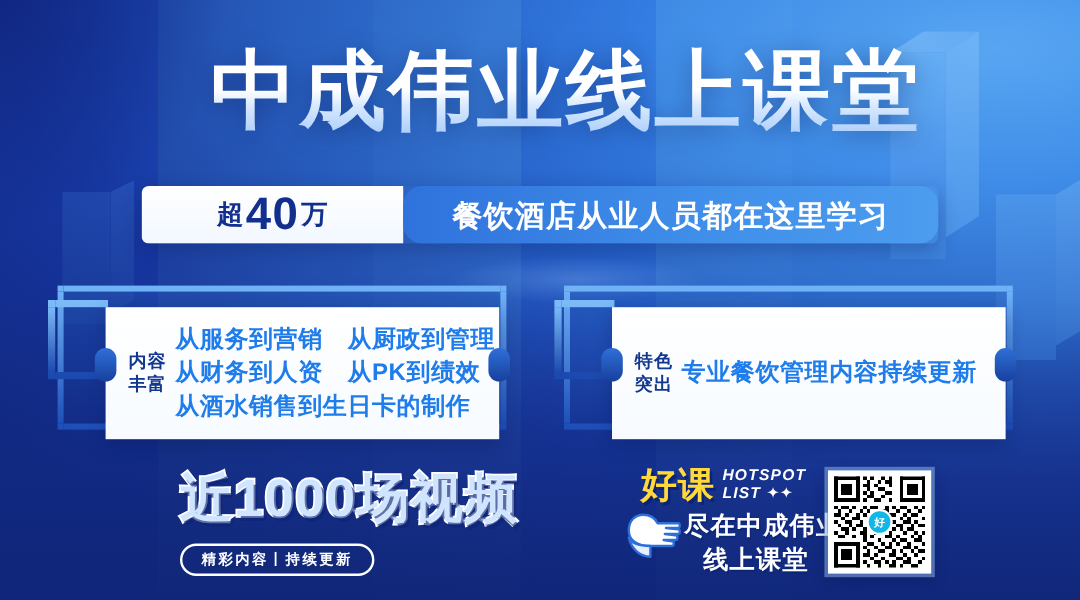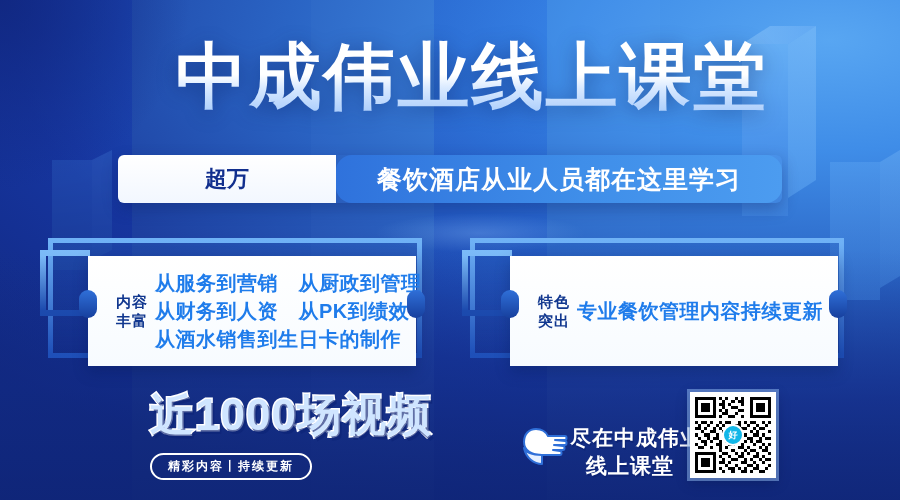--- a/index.html
+++ b/index.html
@@ -134,21 +134,21 @@
     box-shadow:0 6px 14px rgba(6,24,80,.30);
   }
   .nub{
     position:absolute;width:18px;height:28px;border-radius:9px;
     background:linear-gradient(180deg,#2f6fd8,#17409e);
   }
   .nub.l{left:-9px;top:34px;}
   .nub.r{right:-9px;top:34px;}
 
   .card-tag{
-    width:46px;margin-left:21px;flex:none;
+    width:46px;margin-left:12px;flex:none;
     color:#11378f;font-size:15px;font-weight:bold;line-height:19px;
     text-align:center;letter-spacing:1px;
   }
   .card-lines{
     flex:1;text-align:left;color:#1f7ceb;
     font-size:20px;line-height:28px;font-weight:bold;letter-spacing:.5px;
     white-space:nowrap;
   }
 
   
@@ -222,20 +222,21 @@
     <div class="face front"></div>
       <div class="face side"></div>
   </div>
   <div class="streak"></div>
 
   <div id="headline">中成伟业线上课堂</div>
 
   <div id="subtitle-bar">
     <div id="subtitle-count">
       <span class="sm">超</span>
+      <span class="big">40</span>
       <span class="sm">万</span>
     </div>
     <div id="subtitle-text">餐饮酒店从业人员都在这里学习</div>
   </div>
 
   <div class="card" id="card-left">
     <div class="card-frame"></div>
     <div class="card-hook"></div>
     <div class="card-panel">
       <div class="nub l"></div>
@@ -261,20 +262,30 @@
       </div>
     </div>
   </div>
 
   <div id="video-block">
     <div id="video-count">近1000场视频</div>
     <div id="video-pill">精彩内容丨持续更新</div>
   </div>
 
   <div id="course-block">
+    <div id="course-top">
+      <div id="course-hao">好课</div>
+      <div id="course-en">
+        <div>HOTSPOT</div>
+        <div>
+          <span>LIST</span>
+          <span class="sparkle">✦✦</span>
+        </div>
+      </div>
+    </div>
 
     <svg id="hand-icon" viewBox="0 0 46 48">
       <g stroke="#2f6fd8" stroke-width="2" stroke-linejoin="round">
         <path d="M2 22 C2 14 7 9 14 9 C20 9 24 12 26 16 L43 16 C45 16 45 20 43 20 L33 20 L43 21 C45 21 45 25 43 25 L32 25 L41 26 C43 26 43 30 41 30 L31 30 L38 31 C40 31 40 35 38 35 L20 35 C10 35 2 31 2 22 Z" fill="#ffffff"></path>
         <path d="M2 28 C4 38 12 44 20 44 L20 35 C11 35 4 33 2 28 Z" fill="#e6efff"></path>
       </g>
     </svg>
 
     <div id="course-l1">尽在中成伟业</div>
     <div id="course-l2">线上课堂</div>

